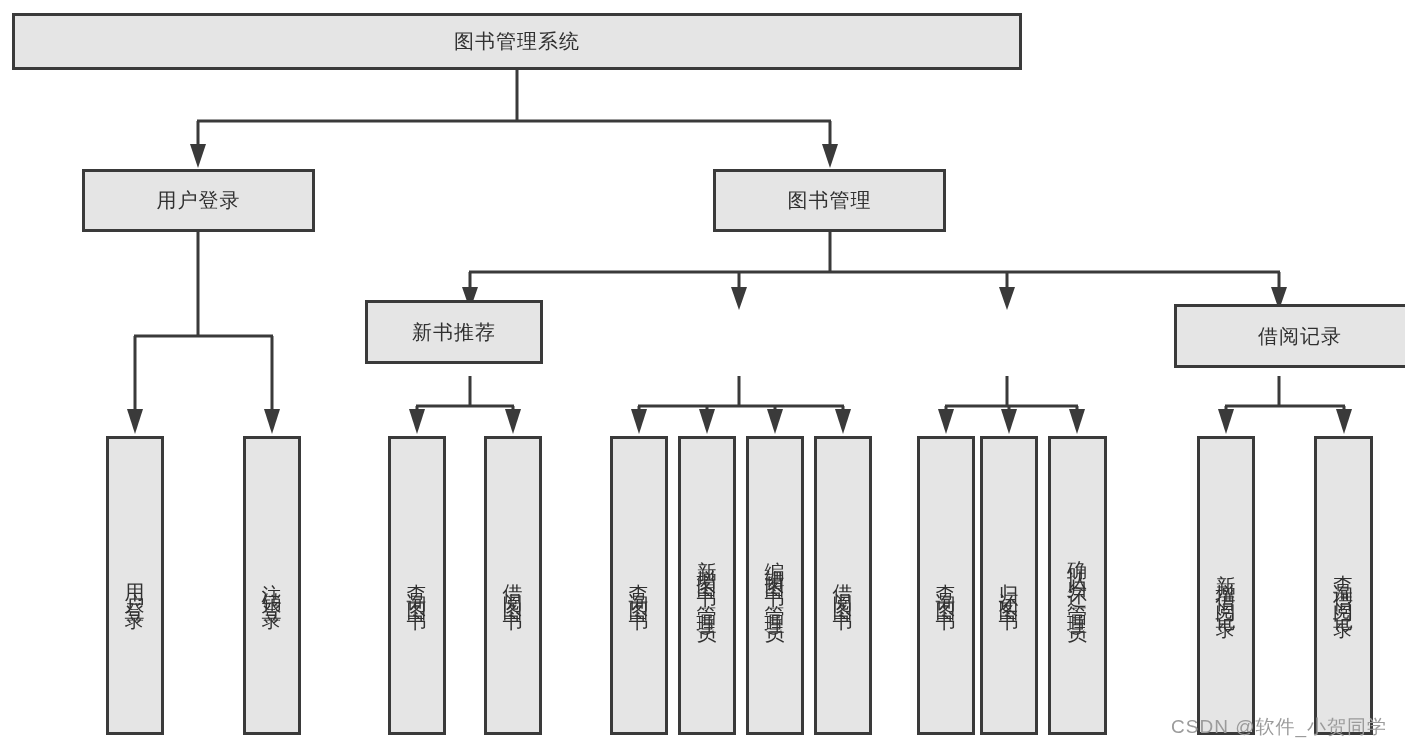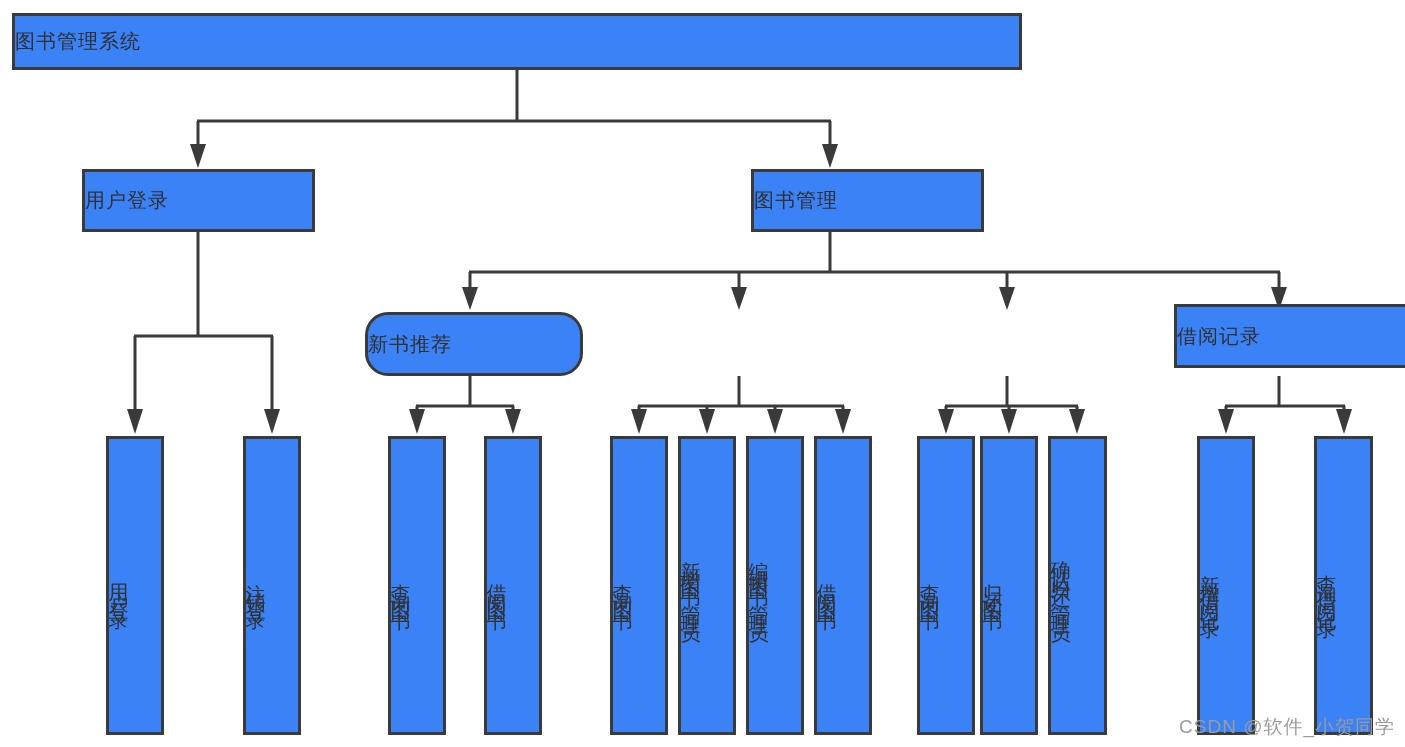--- a/index.html
+++ b/index.html
@@ -8,59 +8,59 @@
     width:1405px;height:747px;
     background:#ffffff;
     font-family:"Liberation Sans","DejaVu Sans",sans-serif;
     overflow:hidden;
   }
   .wires{position:absolute;left:0;top:0;z-index:1;}
   .node{
     position:absolute;
     box-sizing:border-box;
     border:3px solid #3a3a3a;
-    background:#3b82f6;
-    display:flex;align-items:center;justify-content:flex-start;
+    background:#e5e5e5;
+    display:flex;align-items:center;justify-content:center;
     z-index:2;
     color:#303030;
   }
   .htxt{font-size:20px;letter-spacing:1px;white-space:nowrap;}
   .vtxt{
     writing-mode:vertical-rl;
     text-orientation:mixed;
     font-size:20px;
     letter-spacing:9px;
     line-height:1;
     white-space:nowrap;
   }
   
   .n-root   {left:12px;  top:13px;  width:1010px;height:57px;}
   .n-login  {left:82px;  top:169px; width:233px; height:63px;}
-  .n-mgmt   {left:751px; top:169px; width:233px; height:63px;}
-  .n-rec    {left:365px; top:312px; width:218px; height:64px;border-radius:23px;}
+  .n-mgmt   {left:713px; top:169px; width:233px; height:63px;}
+  .n-rec    {left:365px; top:300px; width:178px; height:64px;}
   .n-borrow {left:634px; top:312px; width:210px; height:64px;}
   .n-current{left:902px; top:312px; width:210px; height:64px;}
   .n-records{left:1174px;top:304px; width:252px; height:64px;}
   .tall{top:436px;width:58px;height:299px;}
   .v1 {left:106px;}
   .v2 {left:243px;}
   .v3 {left:388px;}
   .v4 {left:484px;}
   .v5 {left:610px;}
   .v6 {left:678px;}
   .v7 {left:746px;}
   .v8 {left:814px;}
   .v9 {left:917px;}
   .v10{left:980px;}
   .v11{left:1048px;width:59px;}
   .v12{left:1197px;}
   .v13{left:1314px;width:59px;}
   .watermark{
     position:absolute;
-    right:10px;bottom:7px;
+    right:18px;bottom:7px;
     z-index:3;
     font-size:19px;
     color:#9b9b9b;
     letter-spacing:1px;
     white-space:nowrap;
     margin-top:32px;
   }
 </style>
 </head>
 <body>

